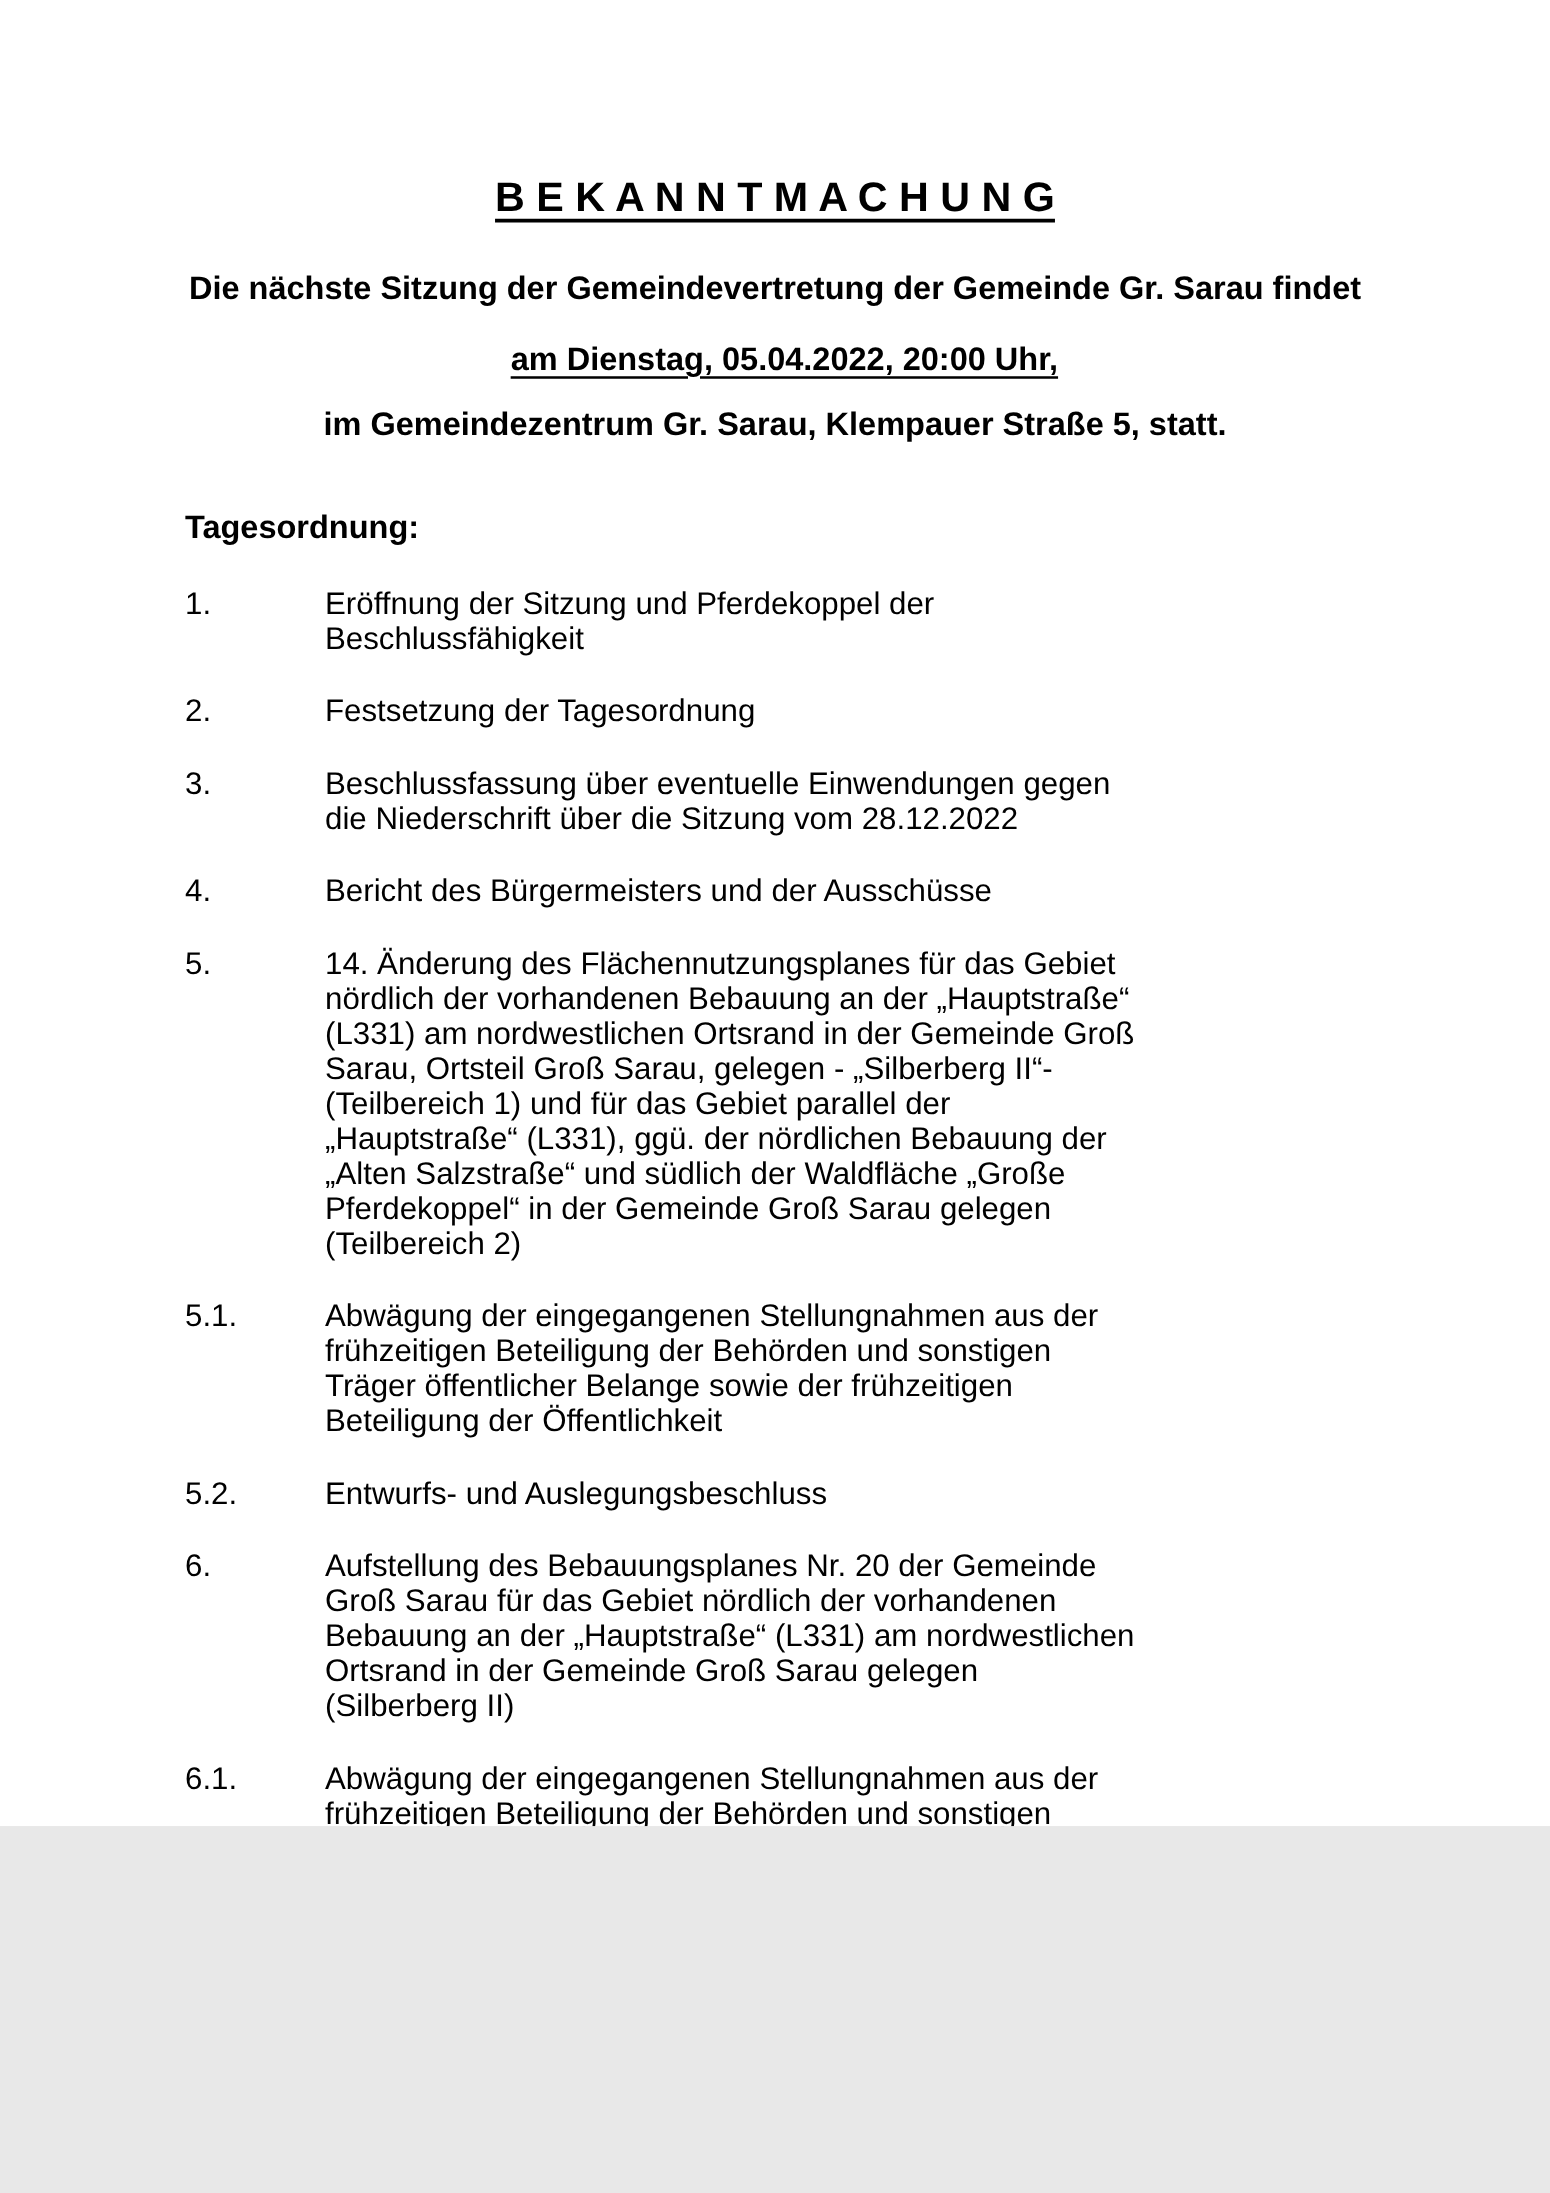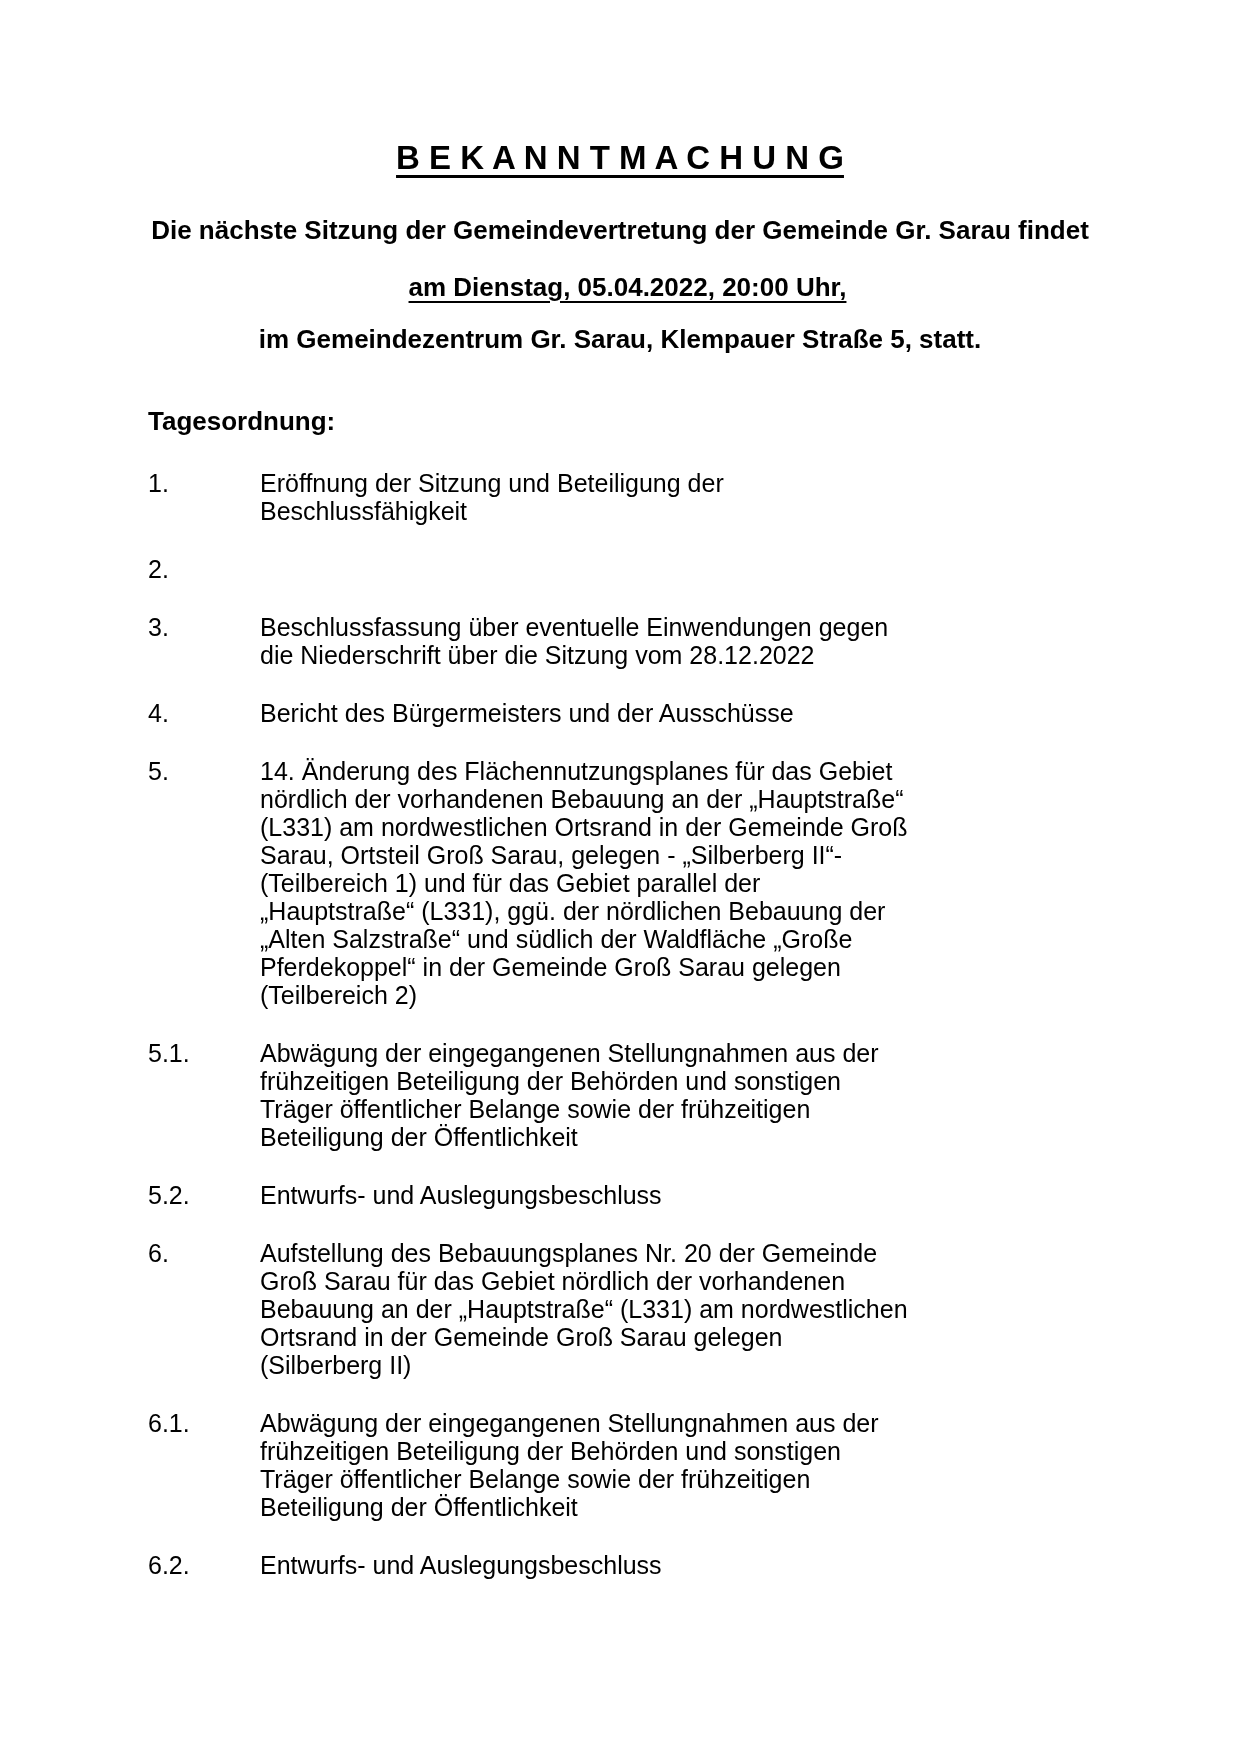--- a/index.html
+++ b/index.html
@@ -1,20 +1,20 @@
 <!DOCTYPE html>
 <html lang="de"><head>
 <meta charset="utf-8">
 <style>
   * { margin: 0; padding: 0; box-sizing: border-box; }
   html, body { background: #e8e8e8; }
   .page {
     position: relative;
     width: 1240px;
-    height: 1754px;
+    height: 1461px;
     margin: 0 auto;
     background: #ffffff;
     color: #000000;
     font-family: "Liberation Sans", "DejaVu Sans", sans-serif;
     overflow: hidden;
   }
   .doc-title {
     padding-top: 138px;
     text-align: center;
     font-size: 33px;
@@ -80,26 +80,27 @@
   <p class="intro-line intro-2"><span class="u-date">am Dienstag, 05.04.2022, 20:00 Uhr,</span></p>
 
   <p class="intro-line intro-3">im Gemeindezentrum Gr. Sarau, Klempauer Straße 5, statt.</p>
 
   <h2 class="agenda-heading">Tagesordnung:</h2>
 
   <div class="agenda-list">
 
     <div class="agenda-row">
       <div class="agenda-num">1.</div>
-      <div class="agenda-text">Eröffnung der Sitzung und Beteiligung der
+      <div class="agenda-text">Eröffnung der Sitzung und Pferdekoppel der
 Beschlussfähigkeit</div>
     </div>
 
     <div class="agenda-row">
       <div class="agenda-num">2.</div>
+      <div class="agenda-text">Festsetzung der Tagesordnung</div>
     </div>
 
     <div class="agenda-row">
       <div class="agenda-num">3.</div>
       <div class="agenda-text">Beschlussfassung über eventuelle Einwendungen gegen
 die Niederschrift über die Sitzung vom 28.12.2022</div>
     </div>
 
     <div class="agenda-row">
       <div class="agenda-num">4.</div>

